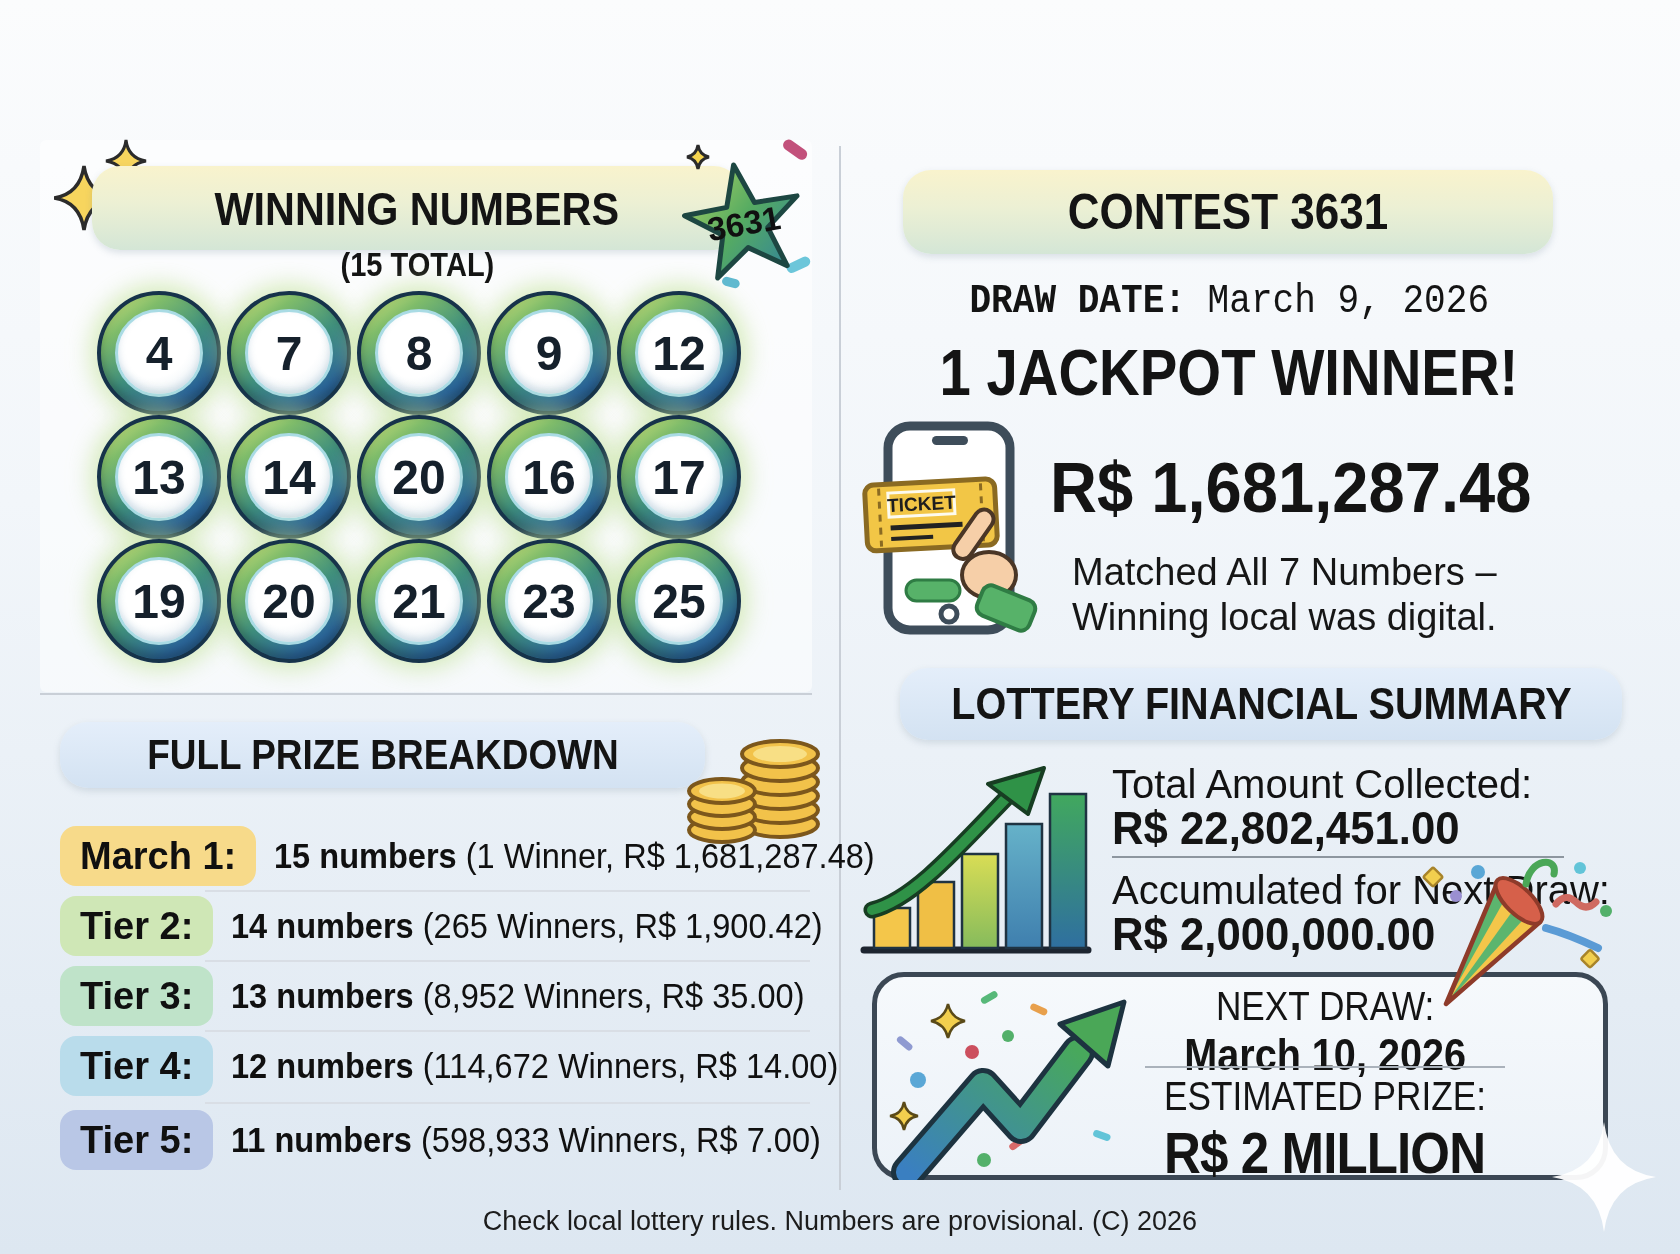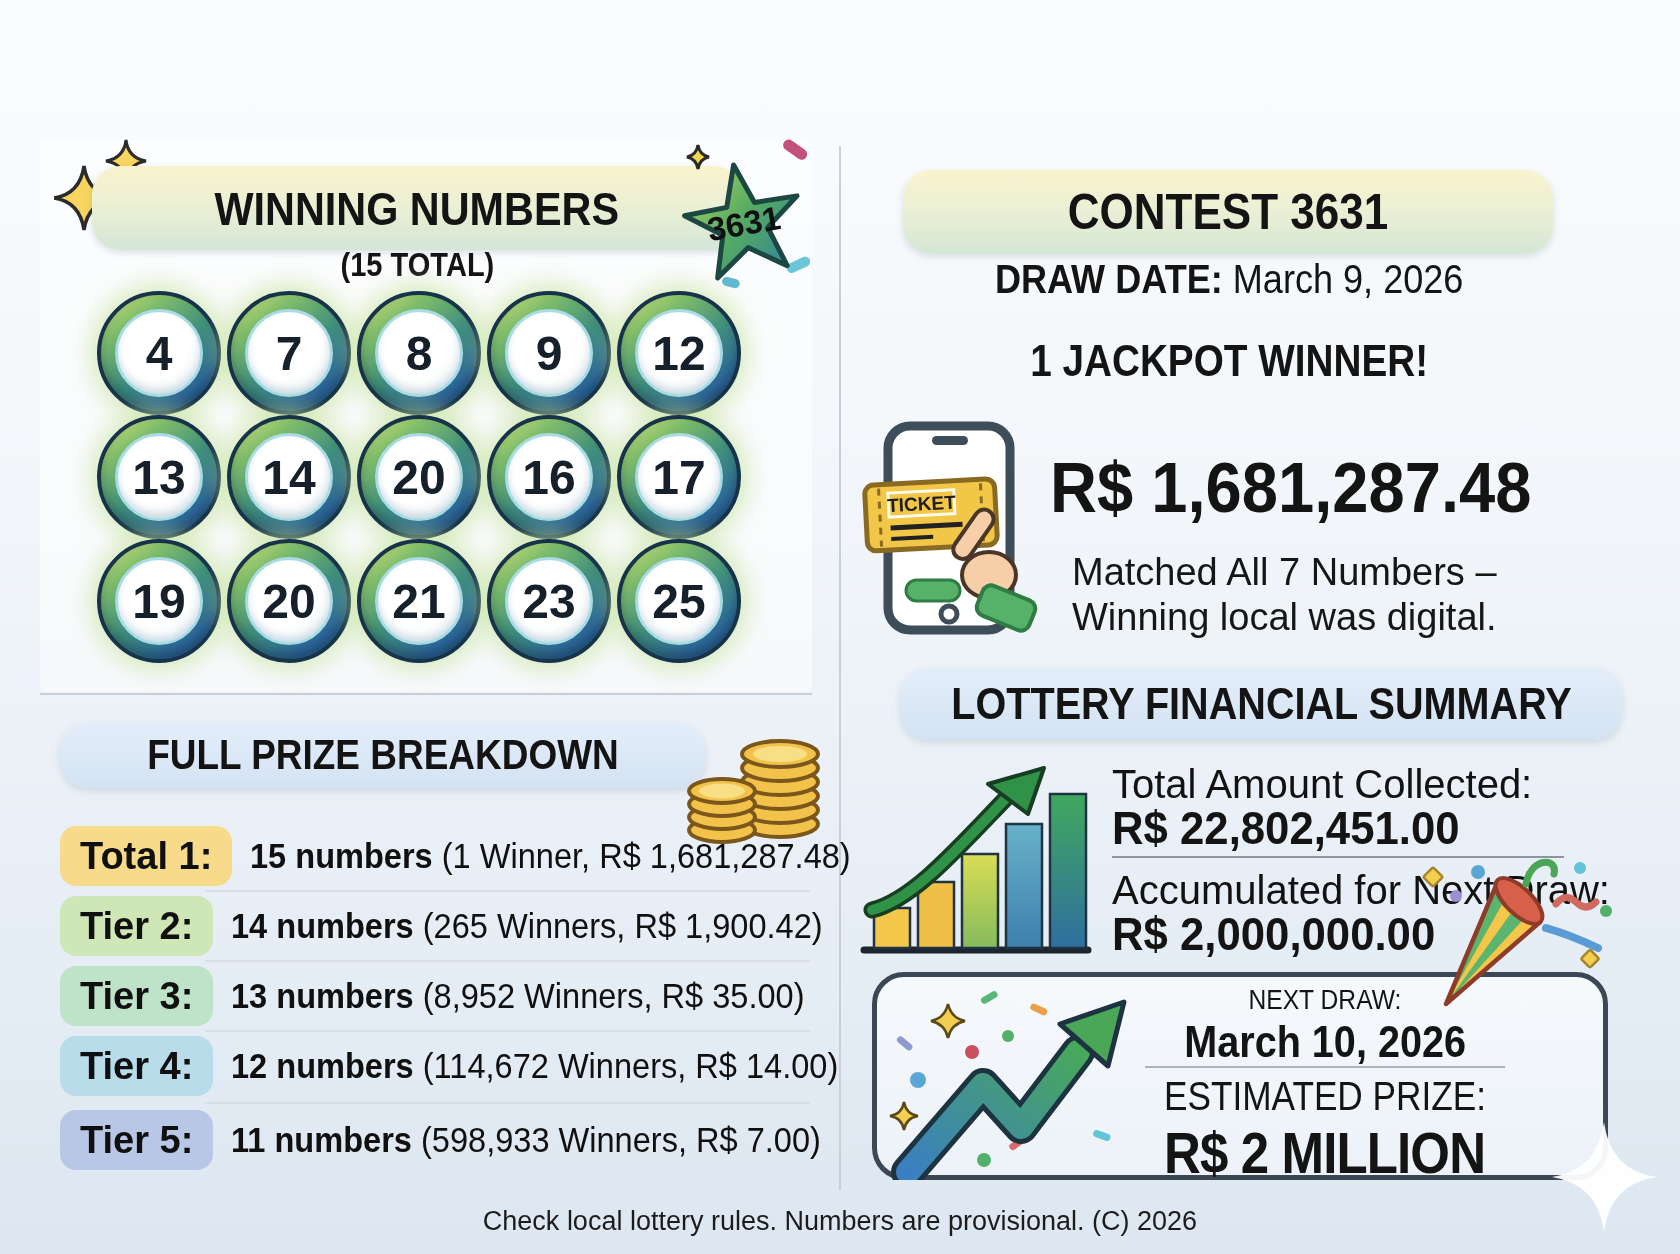--- a/index.html
+++ b/index.html
@@ -56,41 +56,41 @@
                 font-size:38px; font-weight:800; color:#101010; }
   .t1 { background:#f7da8a; } .t2 { background:#cfe7b6; } .t3 { background:#bfe3c9; }
   .t4 { background:#b9dceb; } .t5 { background:#b9c7e6; }
   .tier-text { margin-left:18px; font-size:35px; color:#101010; }
   .tier-text b { font-weight:800; }
   .tier-sep { position:absolute; left:205px; width:605px; height:2px; background:#d9dee5; }
 
   
   #contest-banner { left:903px; top:170px; width:650px; height:84px; }
   #contest-banner .banner-text { font-size:50px; }
-  .drawdate { position:absolute; left:865px; top:256px; width:728px; text-align:center; font-size:41px; }
+  .drawdate { position:absolute; left:865px; top:278px; width:728px; text-align:center; font-size:41px;font-family:Liberation Mono, monospace; }
   .drawdate b { font-weight:800; }
   .jackpot-head { position:absolute; left:865px; top:336px; width:728px; text-align:center;
-                  font-size:44px; font-weight:800; }
+                  font-size:64px; font-weight:800; }
   #phone-icon { position:absolute; left:858px; top:420px; }
   .jackpot-amount { position:absolute; left:1050px; top:448px; font-size:70px; font-weight:800; }
   .jackpot-note { position:absolute; left:1072px; top:550px; font-size:38px; line-height:45px; color:#161616; }
 
   #financial-banner { left:900px; top:668px; width:722px; height:72px; }
   #financial-banner .banner-text { font-size:45px; }
   #bar-chart-icon { position:absolute; left:858px; top:760px; }
   .fin-label { position:absolute; left:1112px; font-size:40px; color:#121212; }
   .fin-value { position:absolute; left:1112px; font-size:47px; font-weight:800; }
   .fin-sep { position:absolute; left:1112px; top:856px; width:452px; height:2px; background:#8d969f; }
 
   .next-box { position:absolute; left:872px; top:972px; width:736px; height:208px;
               border:5px solid #3b4754; border-radius:32px; box-sizing:border-box;
               background:linear-gradient(180deg,#f6f9fc,#ecf2f8); }
   #zigzag-icon { position:absolute; left:888px; top:990px; }
   .nd-block { position:absolute; left:1100px; top:984px; width:450px; text-align:center; }
-  .nd-label { font-size:28px; }
+  .nd-label { font-size:40px; }
   .nd-date { font-size:45px; font-weight:800; }
   .nd-sep { position:absolute; left:1145px; top:1066px; width:360px; height:2px; background:#aab2bb; }
   .nd-block2 { position:absolute; left:1100px; top:1074px; width:450px; text-align:center; }
   .nd-prize-label { font-size:40px; }
   .nd-prize-value { font-size:58px; font-weight:800; letter-spacing:-1px; }
   #party-popper { position:absolute; left:1418px; top:856px; z-index:4; }
   #white-sparkle { position:absolute; left:1548px; top:1118px; z-index:5; }
 
   .footer { position:absolute; left:0; top:1206px; width:100%; text-align:center;
             font-size:27px; color:#1c1c1c; }
@@ -200,21 +200,21 @@
       <ellipse cx="36" cy="146" rx="33" ry="12"></ellipse>
         <ellipse cx="36" cy="133" rx="33" ry="12"></ellipse>
       <ellipse cx="36" cy="120" rx="33" ry="12"></ellipse>
         <ellipse cx="36" cy="107" rx="33" ry="12"></ellipse>
     </g>
     <ellipse cx="94" cy="70" rx="27" ry="8" fill="#f8df85"></ellipse>
     <ellipse cx="36" cy="107" rx="23" ry="7.5" fill="#f8df85"></ellipse>
   </svg>
 
   <div class="tier-row" style="top:824px">
-    <span class="tier-badge t1">Total 1:</span>
+    <span class="tier-badge t1">March 1:</span>
     <span class="tier-text squeezeL"><b>15 numbers</b>&nbsp;<span>(1 Winner, R$ 1,681,287.48)</span></span>
   </div>
   <div class="tier-sep" style="top:890px"></div>
   <div class="tier-row" style="top:894px">
     <span class="tier-badge t2">Tier 2:</span>
     <span class="tier-text squeezeL"><b>14 numbers</b>&nbsp;<span>(265 Winners, R$ 1,900.42)</span></span>
   </div>
   <div class="tier-sep" style="top:960px"></div>
   <div class="tier-row" style="top:964px">
     <span class="tier-badge t3">Tier 3:</span>

